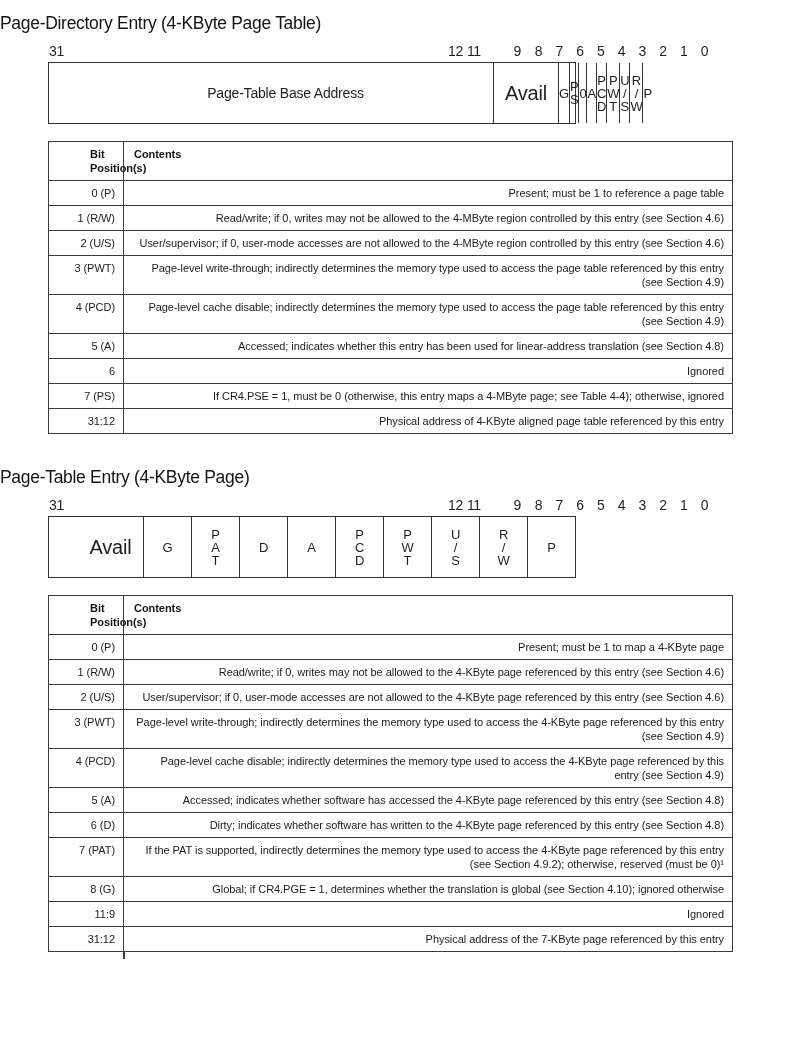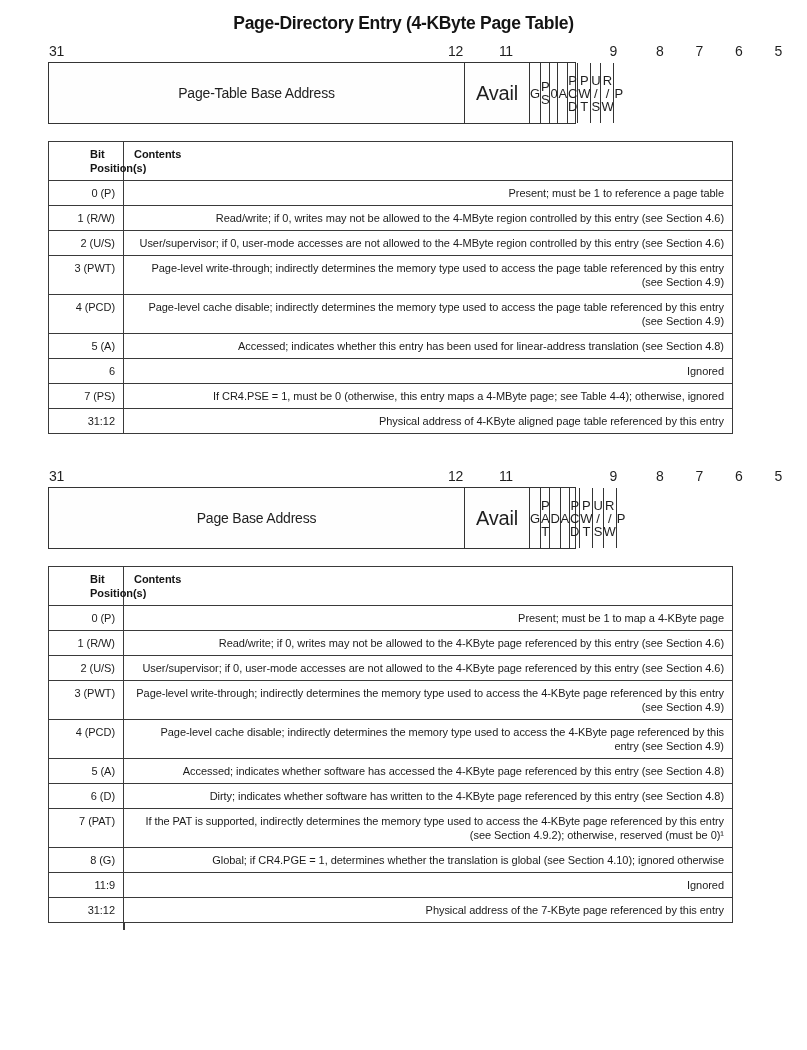--- a/index.html
+++ b/index.html
@@ -9,59 +9,59 @@
     height: 1050px;
     background: #ffffff;
     color: #1b1b1b;
     font-family: "Liberation Sans", sans-serif;
     padding-top: 13px;
     box-sizing: border-box;
     overflow: hidden;
   }
   .fig-title {
     margin: 0;
-    text-align: center;
+    text-align: left;
     font-size: 17.5px;
-    font-weight: bold;
+    font-weight: normal;
     letter-spacing: -0.3px;
     color: #141414;
   }
   .section2 { margin-top: 33px; }
 
   
   .bits-row {
     display: flex;
     width: 667px;
     margin: 8px 0 3px 48px;
     font-size: 14px;
     letter-spacing: -0.3px;
     color: #1f1f1f;
     align-items: flex-end;
     height: 17px;
-    gap: 32px;
   }
   .bn-base {
     flex: 0 0 415px;
     display: flex;
     justify-content: space-between;
     box-sizing: border-box;
     padding-left: 1px;
   }
   .bn-sub { flex: 0 0 21.7px; text-align: center; }
   .bn-bit { flex: 1 1 0; text-align: center; }
 
   
   .diagram {
     display: flex;
     width: 528px;
     margin-left: 48px;
     height: 62px;
     border: 1.5px solid #343434;
     box-sizing: border-box;
     background: #fefefe;
+    padding-left: 29px;
   }
   .cell {
     display: flex;
     align-items: center;
     justify-content: center;
     box-sizing: border-box;
     text-align: center;
     color: #1f1f1f;
   }
   .cell + .cell { border-left: 1.5px solid #343434; }
@@ -205,20 +205,21 @@
       </tr>
       <tr>
         <td class="c1">31:12</td>
         <td class="c2">Physical address of 4-KByte aligned page table referenced by this entry</td>
       </tr>
     </tbody>
       </table>
   </div>
 
   <div class="section section2">
+    <h2 class="fig-title">Page-Table Entry (4-KByte Page)</h2>
 
     <div class="bits-row">
       <div class="bn-base">
         <span>31</span>
         <span>12</span>
       </div>
       <div class="bn-sub">11</div>
       <div class="bn-sub"></div>
       <div class="bn-sub">9</div>
       <div class="bn-bit">8</div>
@@ -226,21 +227,20 @@
       <div class="bn-bit">6</div>
       <div class="bn-bit">5</div>
       <div class="bn-bit">4</div>
       <div class="bn-bit">3</div>
       <div class="bn-bit">2</div>
       <div class="bn-bit">1</div>
       <div class="bn-bit">0</div>
     </div>
 
     <div class="diagram">
-      <div class="cell base">Page Base Address</div>
       <div class="cell avail">Avail</div>
       <div class="cell bit">G</div>
       <div class="cell bit">P
 A
 T</div>
       <div class="cell bit">D</div>
       <div class="cell bit">A</div>
       <div class="cell bit">P
 C
 D</div>

